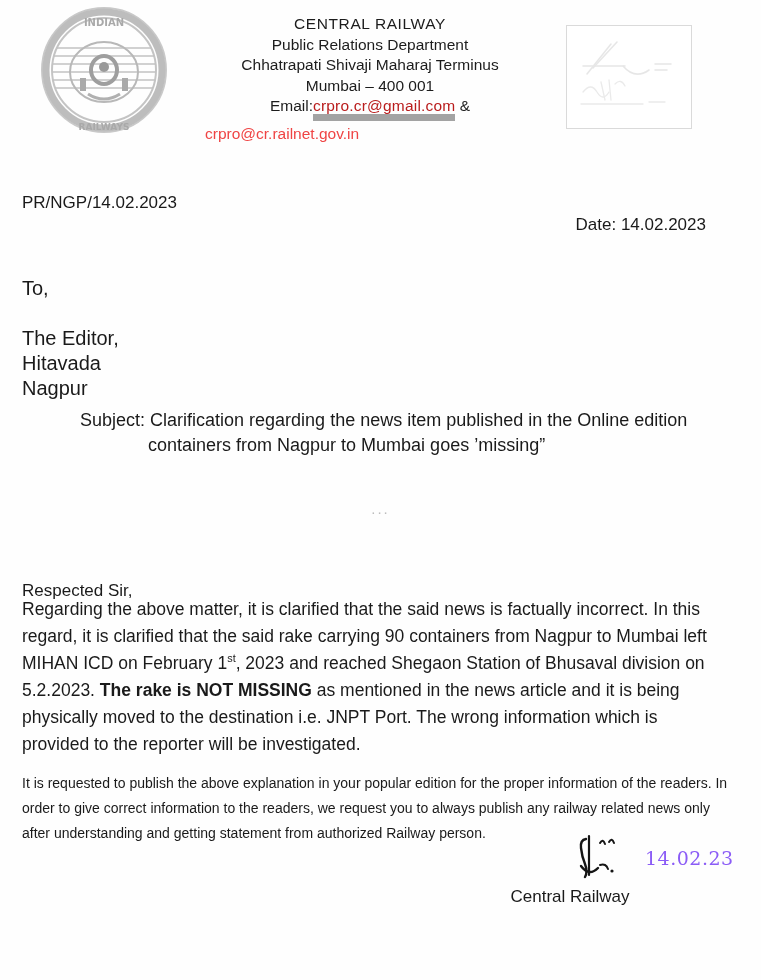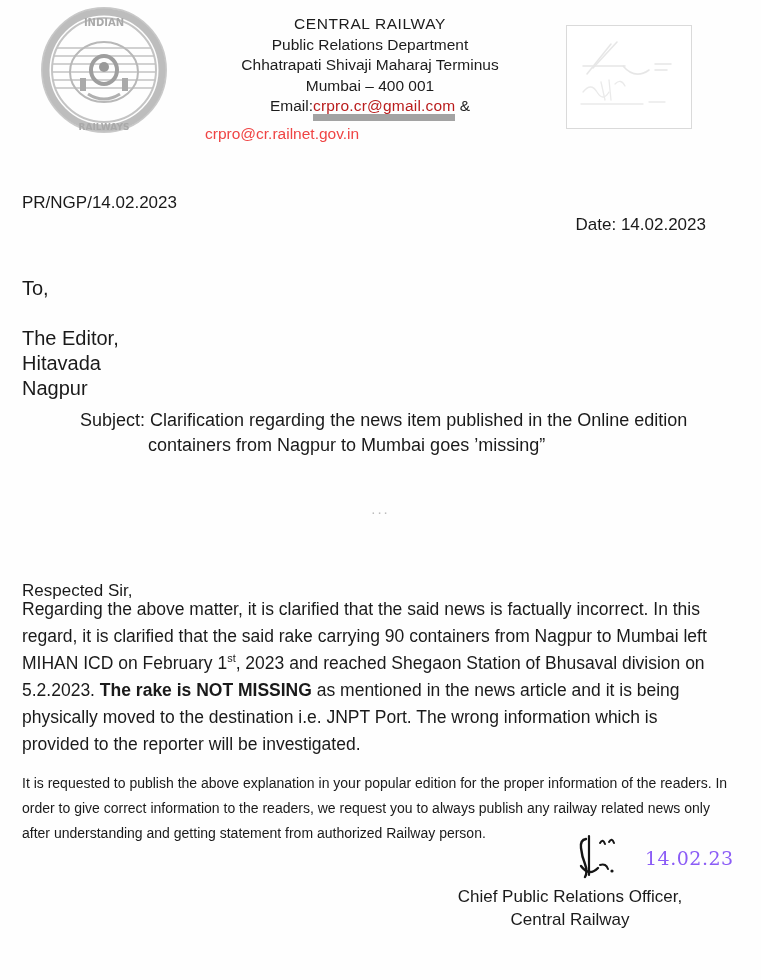--- a/index.html
+++ b/index.html
@@ -282,18 +282,17 @@
             <path d="M24 10 q3 -5 5 1" stroke-width="2"></path>
             <path d="M33 9 q3 -5 5 1" stroke-width="2"></path>
             <path d="M24 32 q6 -2 8 4" stroke-width="2"></path>
             <circle cx="36" cy="38" r="1.6" fill="#151515" stroke="none"></circle>
           </g>
         </svg>
       </div>
       <div id="sig-date">14.02.23</div>
     </div>
     <div id="sig-names">
-      <div>Chief Public Relations Officer,</div>
       <div>Central Railway</div>
     </div>
   </div>
 
 </div>
 
 </body></html>

